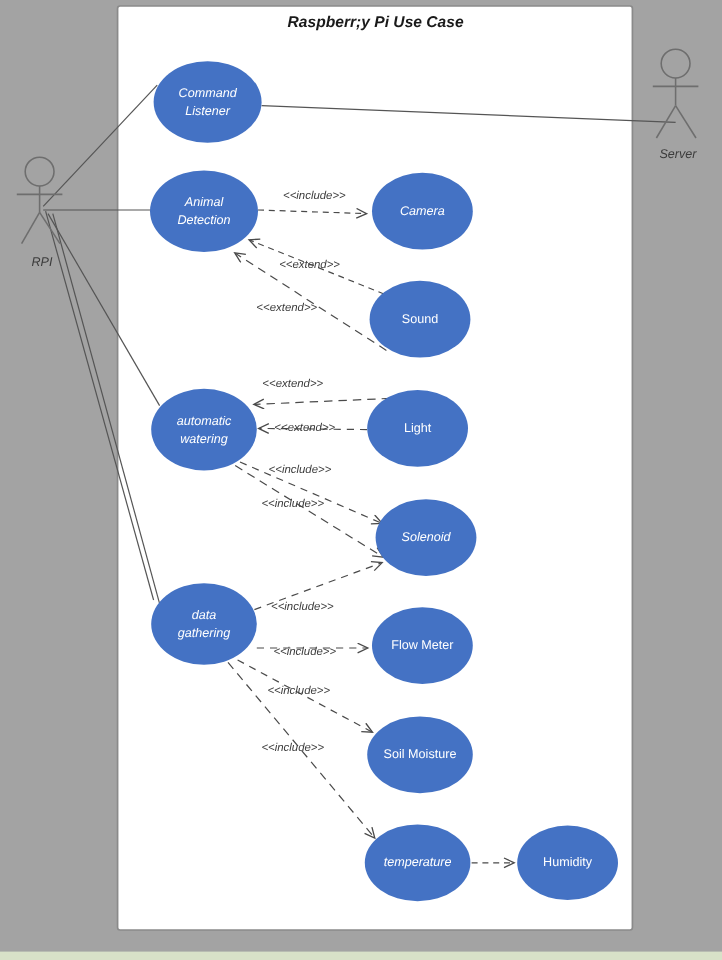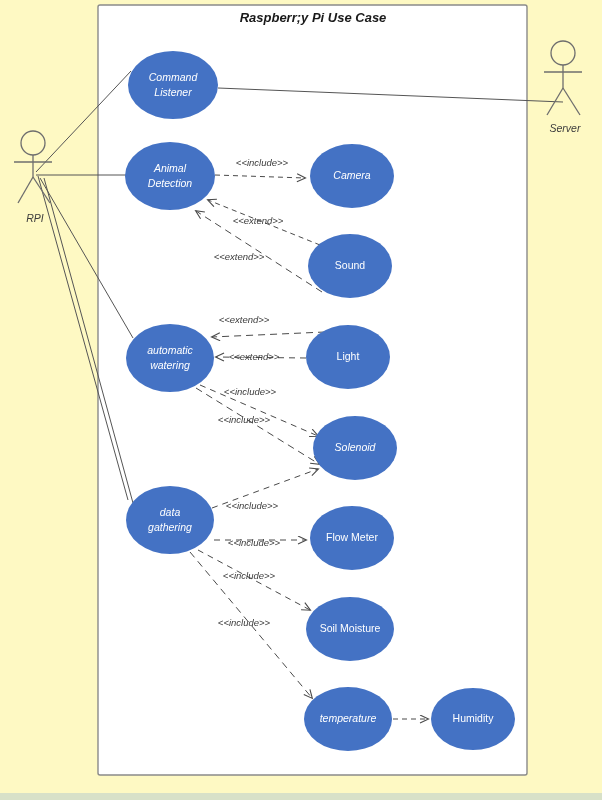--- a/index.html
+++ b/index.html
@@ -4,21 +4,21 @@
 <style>
   html, body {
     margin: 0;
     padding: 0;
     background: #ffffff;
   }
   #canvas {
     position: relative;
     width: 602px;
     height: 800px;
-    background: #fef9c3;
+    background: #a3a3a3;
     overflow: hidden;
     font-family: "Liberation Sans", sans-serif;
   }
   #diagram-svg {
     position: absolute;
     left: 0;
     top: 0;
     width: 602px;
     height: 800px;
   }

